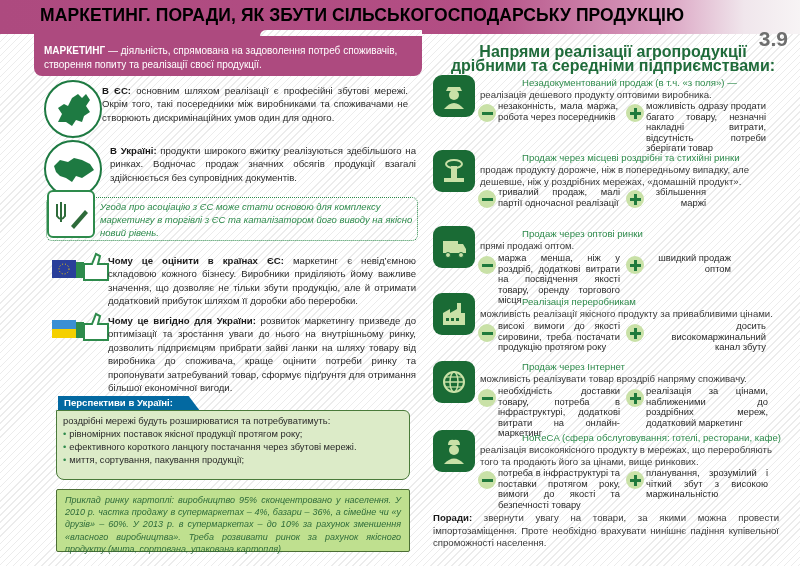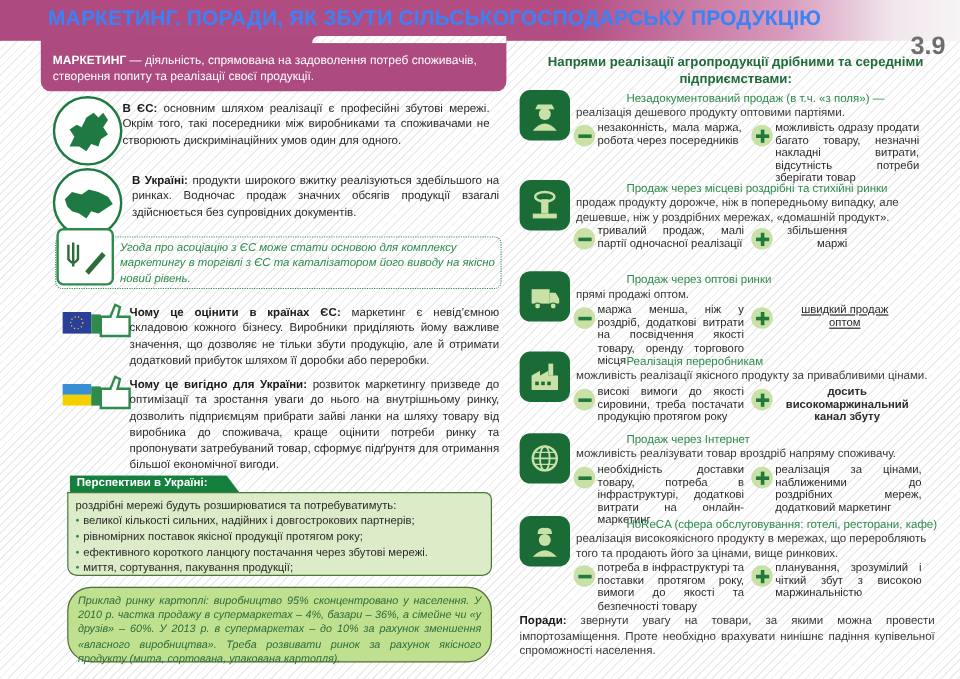--- a/index.html
+++ b/index.html
@@ -9,21 +9,21 @@
     color: #2a2a2a;
     background: #fafafa repeating-linear-gradient(135deg, #ffffff 0 4px, #ececec 4px 5px);
     position: relative;
   }
   .header {
     position: absolute; left: 0; top: 0; width: 800px; height: 34px;
     background: linear-gradient(90deg, #ad4a7f 0%, #b34e84 60%, #d89bbd 82%, #f0e6ec 93%, #f7f4f5 100%);
   }
   .header-title {
     position: absolute; left: 40px; top: 5px;
-    color: #3b82f6; font-size: 17.5px; font-weight: bold; letter-spacing: 0.1px;
+    color: #000000; font-size: 17.5px; font-weight: bold; letter-spacing: 0.1px;
     white-space: nowrap;
   }
   .page-num {
     position: absolute; right: 12px; top: 5px;
     color: #6e6e6e; font-size: 21px; font-weight: bold; margin-top: 22px;
   }
   .tab-shape {
     position: absolute; left: 34px; top: 30px; width: 388px; height: 46px;
     background: #ad4a7f; border-radius: 0 0 8px 8px;
   }
@@ -56,39 +56,39 @@
     background: #fff; border: 2px solid #2e8b4c; border-radius: 6px;
   }
   .agree-text {
     position: absolute; left: 100px; top: 200px; width: 316px;
     color: #2e8b4c; font-style: italic; font-size: 9.5px; line-height: 13px;
   }
   .thumb { position: absolute; width: 60px; height: 34px; }
 
   .persp-tab {
     position: absolute; left: 58px; top: 396px; height: 15px; width: 142px;
-    background: #15803d; color: #fff; font-weight: bold; font-size: 9.6px;
+    background: #0369a1; color: #fff; font-weight: bold; font-size: 9.6px;
     padding: 1px 6px; clip-path: polygon(0 0, 92% 0, 100% 100%, 0 100%);
   }
   .persp-box {
     position: absolute; left: 56px; top: 410px; width: 354px; height: 70px;
     background: #dcebc8; border: 1.5px solid #4a7a3a; border-radius: 0 6px 8px 8px;
     padding: 3px 6px; font-size: 9.4px; line-height: 13px;
   }
   .persp-box .bullet { color: #2e8b4c; margin-right: 3px; }
   .example-box {
     position: absolute; left: 56px; top: 489px; width: 354px; height: 63px;
-    background: #bfe08f; border: 1.5px solid #4b6e34; border-radius: 20px;
+    background: #bfe08f; border: 1.5px solid #4b6e34; border-radius: 2px;
     padding: 4px 8px; font-style: italic; color: #2e6b3a; font-size: 9px; line-height: 12.2px;
     text-align: justify;
   }
 
   .right-title {
     position: absolute; left: 446px; top: 45px; width: 334px; text-align: center;
-    color: #1f6b3a; font-weight: bold; font-size: 11px; line-height: 14px;
+    color: #1f6b3a; font-weight: bold; font-size: 16px; line-height: 14px;
   }
   .channel-icon {
     position: absolute; left: 433px; width: 42px; height: 42px; border-radius: 9px;
     background: #1a6b35; display: flex; align-items: center; justify-content: center;
   }
   .ch-title { position: absolute; left: 508px; color: #2e8b4c; font-size: 9.6px; line-height: 12px; padding-left: 14px; }
   .ch-desc { position: absolute; left: 480px; width: 300px; color: #3a3a3a; font-size: 9.6px; line-height: 12px; }
   .pm { position: absolute; width: 18px; height: 18px; border-radius: 50%; display:flex; align-items:center; justify-content:center; }
   .pm.minus { background: #c9e1a7; }
   .pm.plus { background: #c9e1a7; }
@@ -150,39 +150,38 @@
       <rect x="0" y="17" width="24" height="9" fill="#f5d000"></rect>
       <rect x="24" y="10" width="8" height="16" fill="#2e8b4c"></rect>
       <path d="M32 12 L40 12 L44 2 L48 4 L46 12 L56 12 L56 28 L32 28 Z" fill="#fff" stroke="#2e8b4c" stroke-width="2"></path>
     </svg>
 </div>
 <div class="para" style="left:108px;top:314px;width:308px;"><b>Чому це вигідно для України:</b><span> розвиток маркетингу призведе до оптимізації та зростання уваги до нього на внутрішньому ринку, дозволить підприємцям прибрати зайві ланки на шляху товару від виробника до споживача, краще оцінити потреби ринку та пропонувати затребуваний товар, сформує підґрунтя для отримання більшої економічної вигоди.</span></div>
 
 <div class="persp-tab">Перспективи в Україні:</div>
 <div class="persp-box">
   <div>роздрібні мережі будуть розширюватися та потребуватимуть:</div>
-  <div><span class="bullet">•</span><span>великої кількості сильних, надійних і довгострокових партнерів;</span></div>
   <div><span class="bullet">•</span><span>рівномірних поставок якісної продукції протягом року;</span></div>
   <div><span class="bullet">•</span><span>ефективного короткого ланцюгу постачання через збутові мережі.</span></div>
   <div><span class="bullet">•</span><span>миття, сортування, пакування продукції;</span></div>
 </div>
 
 <div class="example-box">Приклад ринку картоплі: виробництво 95% сконцентровано у населення. У 2010 р. частка продажу в супермаркетах – 4%, базари – 36%, а сімейне чи «у друзів» – 60%. У 2013 р. в супермаркетах – до 10% за рахунок зменшення «власного виробництва». Треба розвивати ринок за рахунок якісного продукту (мита, сортована, упакована картопля).</div>
 
 <div class="right-title">Напрями реалізації агропродукції дрібними та середніми підприємствами:</div>
 
 <div class="channel-icon" style="top:75px;">
   <svg width="30" height="30" viewBox="0 0 30 30">
       <path d="M7 10 L23 10 L21 6 L9 6 Z" fill="#c9e1a7"></path>
       <circle cx="15" cy="14" r="5" fill="#c9e1a7"></circle>
       <path d="M5 28 Q15 16 25 28 Z" fill="#c9e1a7"></path>
     </svg>
 </div>
 <div class="ch-title" style="top:77px;">Незадокументований продаж (в т.ч. «з поля») —</div>
-<div class="ch-desc" style="top:89px;">реалізація дешевого продукту оптовими партіями.</div>
+<div class="ch-desc" style="top:89px;">реалізація дешевого продукту оптовими виробника.</div>
 <div class="pm minus" style="left:478px;top:104px;">
     <span class="bar" style="width:11px;height:3px;"></span>
   </div>
 <div class="pm-text" style="left:498px;top:101px;width:120px;">незаконність, мала маржа, робота через посередників</div>
 <div class="pm plus" style="left:626px;top:104px;">
     <span class="bar" style="width:11px;height:3px;"></span>
     <span class="bar" style="width:3px;height:11px;"></span>
   </div>
 <div class="pm-text" style="left:646px;top:101px;width:120px;">можливість одразу продати багато товару, незначні накладні витрати, відсутність потреби зберігати товар</div>
 
@@ -216,42 +215,42 @@
 <div class="ch-title" style="top:228px;">Продаж через оптові ринки</div>
 <div class="ch-desc" style="top:240px;">прямі продажі оптом.</div>
 <div class="pm minus" style="left:478px;top:256px;">
     <span class="bar" style="width:11px;height:3px;"></span>
   </div>
 <div class="pm-text" style="left:498px;top:253px;width:122px;">маржа менша, ніж у роздріб, додаткові витрати на посвідчення якості товару, оренду торгового місця</div>
 <div class="pm plus" style="left:626px;top:256px;">
     <span class="bar" style="width:11px;height:3px;"></span>
     <span class="bar" style="width:3px;height:11px;"></span>
   </div>
-<div class="pm-text" style="left:659px;top:253px;width:90px;text-align:center;text-decoration:underline;">швидкий продаж оптом</div>
+<div class="pm-text" style="left:641px;top:253px;width:90px;text-align:right;">швидкий продаж оптом</div>
 
 <div class="channel-icon" style="top:293px;">
   <svg width="30" height="30" viewBox="0 0 30 30">
       <rect x="18" y="4" width="4" height="10" fill="#c9e1a7"></rect>
       <path d="M4 26 L4 14 L11 10 L11 14 L18 10 L18 14 L26 14 L26 26 Z" fill="#c9e1a7"></path>
       <rect x="7" y="19" width="3" height="3" fill="#1a6b35"></rect>
       <rect x="12" y="19" width="3" height="3" fill="#1a6b35"></rect>
       <rect x="17" y="19" width="3" height="3" fill="#1a6b35"></rect>
     </svg>
 </div>
 <div class="ch-title" style="top:296px;">Реалізація переробникам</div>
 <div class="ch-desc" style="top:308px;">можливість реалізації якісного продукту за привабливими цінами.</div>
 <div class="pm minus" style="left:478px;top:324px;">
     <span class="bar" style="width:11px;height:3px;"></span>
   </div>
 <div class="pm-text" style="left:498px;top:321px;width:122px;">високі вимоги до якості сировини, треба постачати продукцію протягом року</div>
 <div class="pm plus" style="left:626px;top:324px;">
     <span class="bar" style="width:11px;height:3px;"></span>
     <span class="bar" style="width:3px;height:11px;"></span>
   </div>
-<div class="pm-text" style="left:646px;top:321px;width:120px;text-align:center;font-weight:bold;">досить високомаржинальний канал збуту</div>
+<div class="pm-text" style="left:646px;top:321px;width:120px;text-align:right;">досить високомаржинальний канал збуту</div>
 
 <div class="channel-icon" style="top:361px;">
   <svg width="30" height="30" viewBox="0 0 30 30">
       <circle cx="15" cy="15" r="10" fill="none" stroke="#c9e1a7" stroke-width="2"></circle>
       <ellipse cx="15" cy="15" rx="4" ry="10" fill="none" stroke="#c9e1a7" stroke-width="1.5"></ellipse>
       <line x1="5" y1="15" x2="25" y2="15" stroke="#c9e1a7" stroke-width="1.5"></line>
       <line x1="7" y1="10" x2="23" y2="10" stroke="#c9e1a7" stroke-width="1.2"></line>
       <line x1="7" y1="20" x2="23" y2="20" stroke="#c9e1a7" stroke-width="1.2"></line>
     </svg>
 </div>

